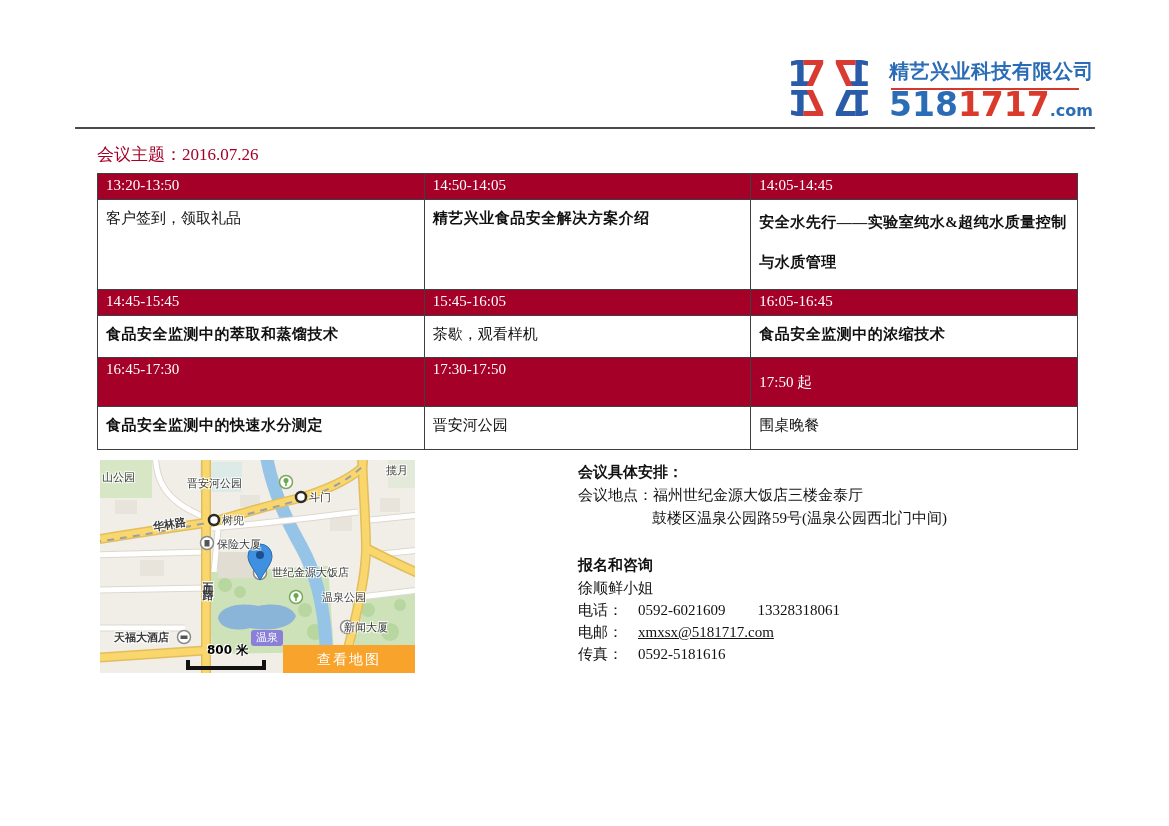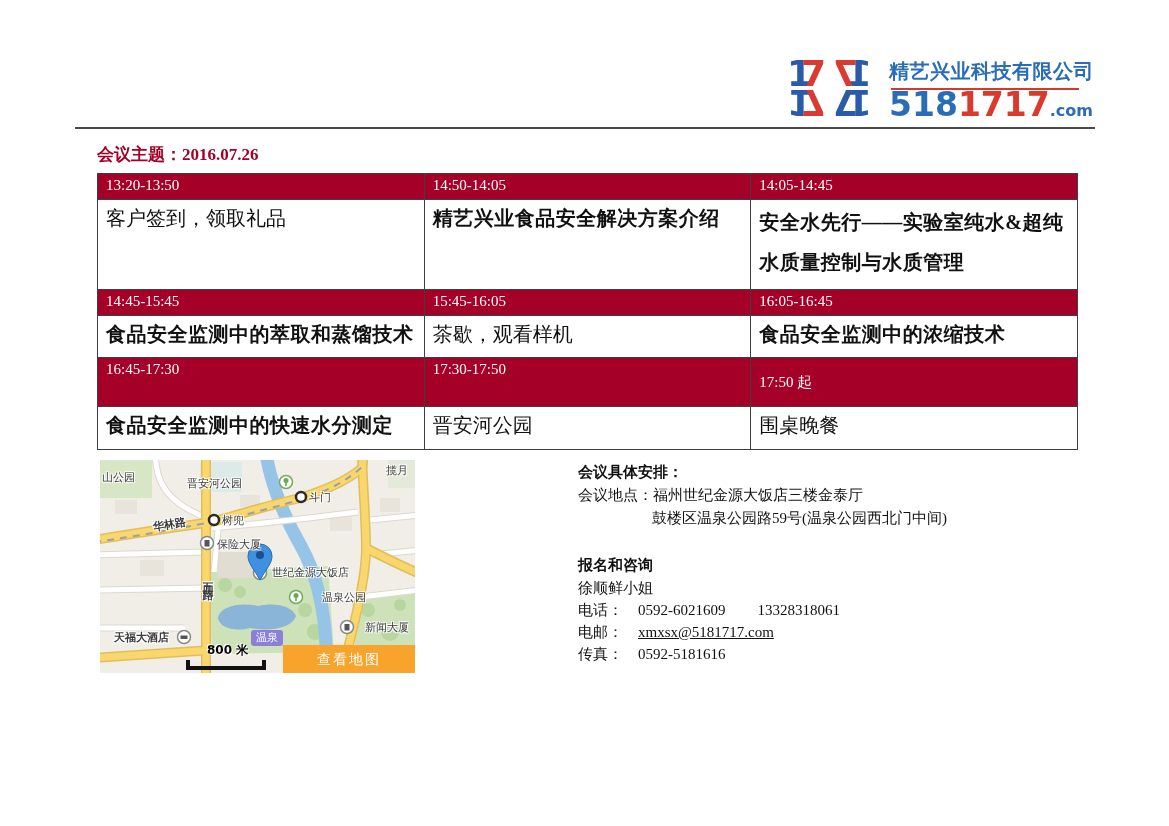--- a/index.html
+++ b/index.html
@@ -10,46 +10,46 @@
   
   .logo-icon{position:absolute;left:787px;top:56px;width:85px;height:63px;}
   .brand-text{position:absolute;left:889px;top:58px;width:200px;font-family:"DejaVu Sans","Liberation Sans",sans-serif;}
   .brand-company{font-size:20px;font-weight:bold;color:#2a6cb5;letter-spacing:0.5px;white-space:nowrap;}
   .brand-underline{width:188px;height:2px;background:#d43a2c;margin:3px 0 0 2px;}
   .brand-domain{font-size:33px;font-weight:bold;letter-spacing:0px;white-space:nowrap;line-height:30px;}
   .brand-domain .b{color:#2a6cb5;} .brand-domain .r{color:#da3a2c;}
   .brand-domain .com{font-size:16px;color:#2a6cb5;}
   .header-rule{position:absolute;left:75px;top:127px;width:1020px;height:2px;background:#4a4a4a;}
   
-  .page-title{position:absolute;left:97px;top:143px;font-size:17px;font-weight:bold;color:#a40028;white-space:nowrap;}
+  .page-title{position:absolute;left:97px;top:143px;font-size:17px;font-weight:normal;color:#a40028;white-space:nowrap;}
   
   table.schedule{position:absolute;left:97px;top:173px;width:981px;border-collapse:collapse;table-layout:fixed;}
   table.schedule td{border:1px solid #3f3f3f;padding:0 8px;vertical-align:top;overflow:hidden;margin-left:43px;}
   tr.hdr td{background:#a40028;color:#ffffff;font-size:15px;line-height:19px;padding-top:2px;}
   tr.hdr1 td{height:23px;} tr.hdr2 td{height:23px;} tr.hdr3 td{height:46px;}
   tr.hdr3 td.center-v{vertical-align:middle;padding-top:0;}
-  tr.body td{background:#ffffff;font-size:20px;line-height:20px;padding-top:8px;color:#111;}
+  tr.body td{background:#ffffff;font-size:15px;line-height:20px;padding-top:8px;color:#111;}
   tr.body1 td{height:81px;} tr.body2 td{height:33px;} tr.body3 td{height:34px;}
   td .bold{font-weight:bold;letter-spacing:0.5px;}
   td .tallwrap{line-height:40px;display:block;margin-top:-6px;}
   
   .map{position:absolute;left:100px;top:460px;width:315px;height:213px;overflow:hidden;
        background:#f0eee7;font-family:"DejaVu Sans","Liberation Sans",sans-serif;}
   .map svg.base{position:absolute;left:0;top:0;}
   .map .lbl{position:absolute;font-size:11px;color:#3a3a3a;white-space:nowrap;
     text-shadow:1px 1px 0 #fff,-1px -1px 0 #fff,1px -1px 0 #fff,-1px 1px 0 #fff;}
   .lbl-shan{left:2px;top:10px;color:#70855f;}
   .lbl-jinanhe{left:87px;top:16px;}
   .lbl-doumen{left:209px;top:30px;font-size:12px;color:#1d1d1d;}
   .lbl-shudou{left:122px;top:53px;font-size:12px;color:#1d1d1d;}
   .lbl-hualin{left:53px;top:57px;font-size:12px;font-weight:bold;color:#b0790e;transform:rotate(-9deg);}
   .lbl-baoxian{left:117px;top:77px;}
   .lbl-hotel{left:172px;top:105px;font-size:12px;color:#2e2e2e;}
   .lbl-wqpark{left:222px;top:130px;color:#9aabb4;}
-  .lbl-xinwen{left:257px;top:160px;padding-left:8px;}
+  .lbl-xinwen{left:244px;top:160px;}
   .lbl-tianfu{left:14px;top:170px;font-weight:bold;}
   .lbl-lanyue{left:286px;top:3px;color:#555;}
   .lbl-wusi{left:99px;top:114px;writing-mode:vertical-rl;letter-spacing:3px;color:#a0761f;font-weight:bold;}
   .wq-badge{position:absolute;left:151px;top:170px;width:32px;height:16px;background:#8b80d8;
     border-radius:3px;color:#fff;font-size:11px;line-height:16px;text-align:center;}
   .map-scale-text{position:absolute;left:107px;top:182px;font-size:12px;color:#000;font-weight:bold;
     text-shadow:1px 1px 0 #fff,-1px -1px 0 #fff;}
   .view-map-btn{position:absolute;left:183px;top:185px;width:132px;height:28px;background:#f8a42c;
     color:#ffffff;font-size:14px;line-height:28px;text-align:center;letter-spacing:2px;}
   

